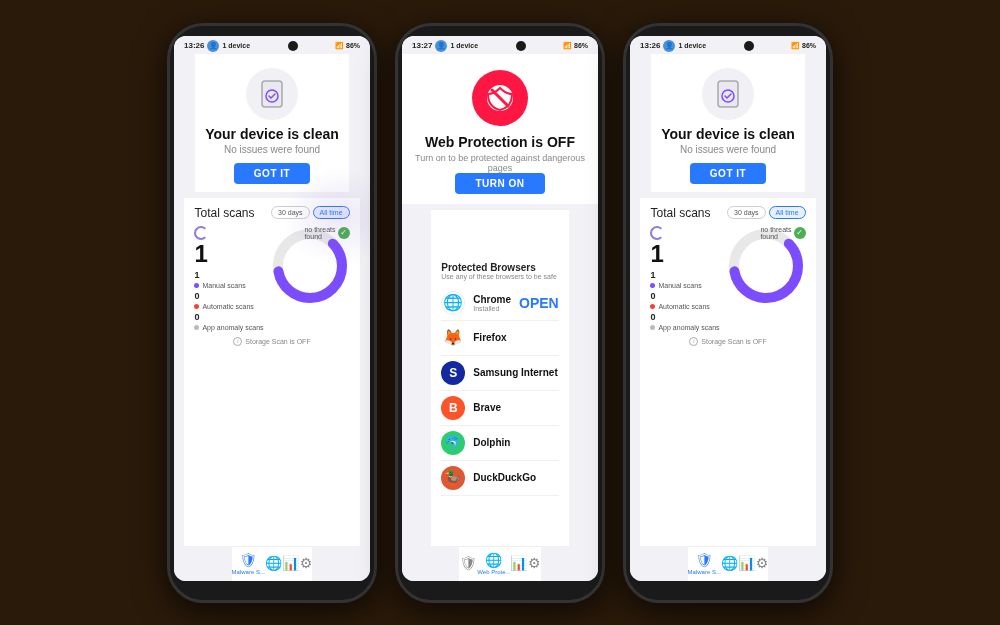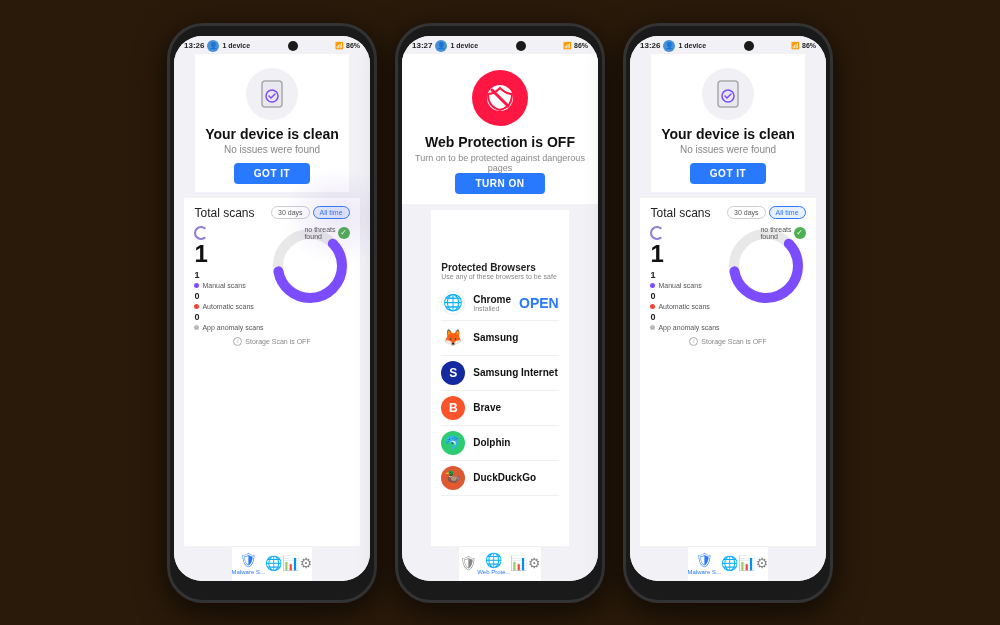--- a/index.html
+++ b/index.html
@@ -26,21 +26,21 @@
       flex-direction: column;
       align-items: center;
       position: relative;
       box-shadow: 0 8px 32px rgba(0,0,0,0.7);
       overflow: hidden;
     }
     .phone-screen {
       width: 196px;
       height: 545px;
       background: #f2f2f6;
-      border-radius: 28px;
+      border-radius: 12px;
       margin-top: 10px;
       overflow: hidden;
       display: flex;
       flex-direction: column;
       position: relative;
     }
     
     .status-bar {
       display: flex;
       justify-content: space-between;
@@ -431,21 +431,21 @@
           <div class="browser-icon" style="background:#fff; border:1px solid #eee; font-size:16px;">🌐</div>
           <div style="flex:1;">
             <div class="browser-name">Chrome</div>
             <div class="browser-sub">Installed</div>
           </div>
           <span class="open-link">OPEN</span>
         </div>
 
         <div class="browser-item">
           <div class="browser-icon" style="font-size:16px;">🦊</div>
-          <div class="browser-name">Samsung</div>
+          <div class="browser-name">Firefox</div>
         </div>
 
         <div class="browser-item">
           <div class="browser-icon" style="background:#1428a0; color:white; font-size:12px; font-weight:700;">S</div>
           <div class="browser-name">Samsung Internet</div>
         </div>
 
         <div class="browser-item">
           <div class="browser-icon" style="background:#fb542b; color:white; font-size:12px; font-weight:700;">B</div>
           <div class="browser-name">Brave</div>

